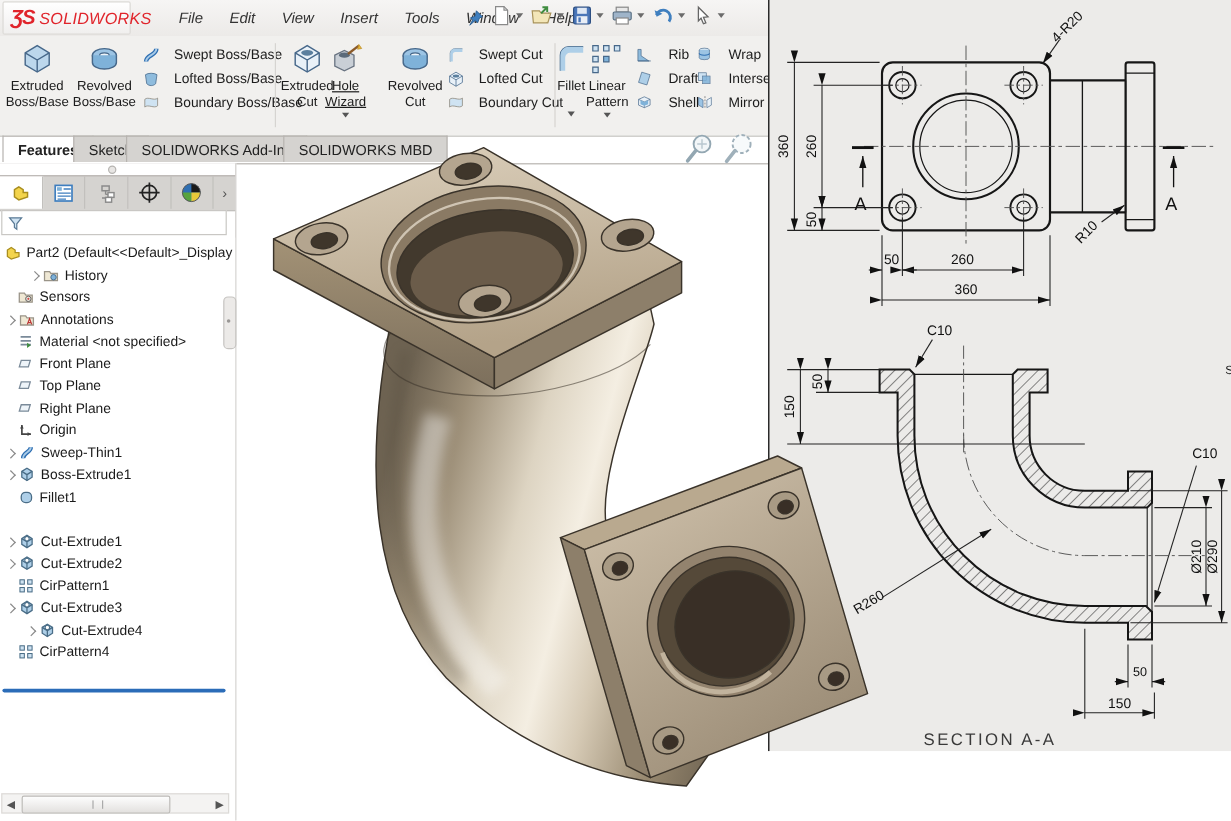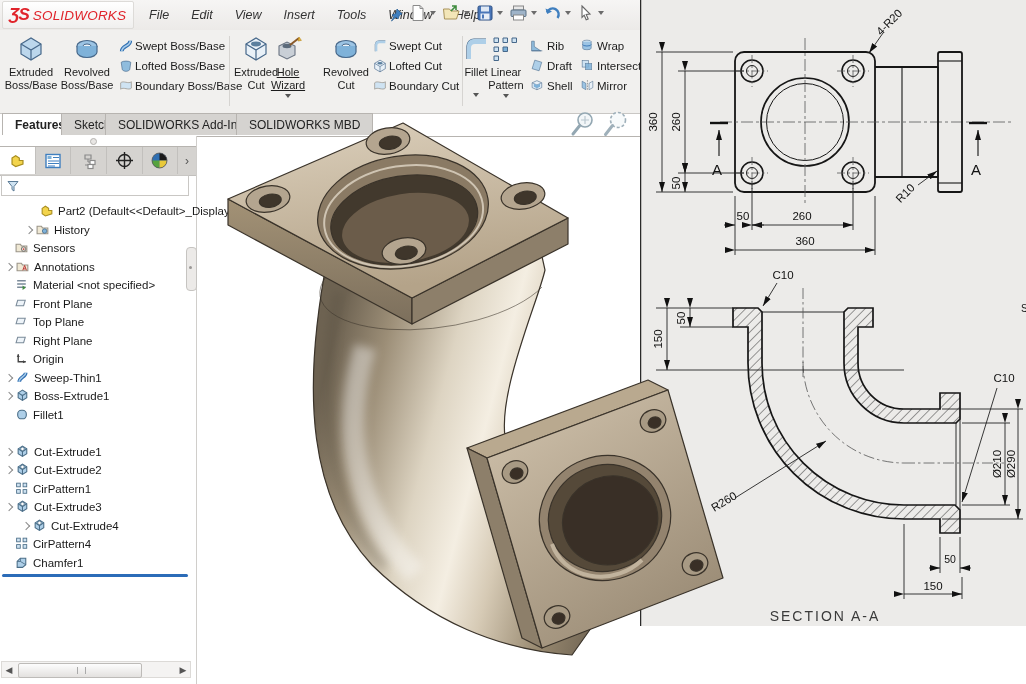--- a/index.html
+++ b/index.html
@@ -1,35 +1,35 @@
 <!DOCTYPE html>
 <html><head>
 <meta charset="utf-8">
 <style>
   html,body{margin:0;padding:0;background:#fff;font-family:"Liberation Sans",sans-serif;}
   #stage{position:relative;width:1026px;height:684px;overflow:hidden;background:#fff;}
   
   .titlebar{position:absolute;left:0;top:0;width:1026px;height:30px;background:linear-gradient(#f6f5f4,#eceae8);border-bottom:1px solid #d8d6d3;z-index:1;}
-  .logobox{position:absolute;left:2px;top:1px;width:132px;height:28px;background:linear-gradient(#ffffff,#f0efee);border:1px solid #dddbd8;border-radius:2px;display:flex;align-items:center;padding-left:6px;box-sizing:border-box;}
+  .logobox{position:absolute;left:2px;top:1px;width:107px;height:28px;background:linear-gradient(#ffffff,#f0efee);border:1px solid #dddbd8;border-radius:2px;display:flex;align-items:center;padding-left:6px;box-sizing:border-box;}
   .dsglyph{color:#e0242b;font-weight:bold;font-style:italic;font-size:17px;margin-right:4px;letter-spacing:-1px;}
   .brand{color:#e0242b;font-size:13.5px;font-style:italic;letter-spacing:.2px;}
   .brand b{font-weight:400;}
   .menus{position:absolute;left:146px;top:0;height:30px;display:flex;align-items:center;gap:16px;font-size:12.5px;color:#333;}
   .menu-item{padding:2px 3px;cursor:default;font-style:italic;}
   .pin{position:absolute;left:388px;top:7px;width:16px;height:16px;}
   .quickbar{position:absolute;left:408px;top:3px;display:flex;align-items:center;gap:4px;}
   .qitem{display:flex;align-items:center;gap:1px;padding:1px;}
   .qcaret{width:0;height:0;border-left:3.5px solid transparent;border-right:3.5px solid transparent;border-top:4px solid #6b6b6b;margin-left:2px;}
   
   .ribbon{position:absolute;left:0;top:30px;width:1026px;height:83px;background:#f1f0ee;border-bottom:1px solid #c9c7c4;z-index:1;}
   .rsep{position:absolute;top:6px;height:70px;width:1px;background:#d6d4d1;}
   .rbig{position:absolute;top:4px;display:flex;flex-direction:column;align-items:center;font-size:11px;color:#1c1c1c;text-align:center;line-height:12.5px;}
   .rbig svg{margin-bottom:2px;}
   .rstack{position:absolute;display:flex;flex-direction:column;gap:4px;font-size:11.5px;color:#1c1c1c;}
-  .rrow{display:flex;align-items:center;gap:1px;white-space:nowrap;}
+  .rrow{display:flex;align-items:center;gap:11px;white-space:nowrap;}
   .rcaret{width:0;height:0;border-left:3.5px solid transparent;border-right:3.5px solid transparent;border-top:4px solid #555;}
   
   .tabbar{position:absolute;left:0;top:113px;width:640px;height:23px;z-index:1;border-bottom:1px solid #b7b4b0;}
   .tab{position:absolute;top:0;height:22px;line-height:22px;padding:0 12px;font-size:12px;color:#222;background:#d5d3d0;border:1px solid #b7b4b0;border-bottom:none;box-sizing:border-box;}
   .tab.active{background:#ffffff;font-weight:bold;}
   
   .lpanel{position:absolute;left:0;top:136px;width:196px;height:548px;background:#fff;z-index:3;border-right:1px solid #d0cecb;}
   .lp-dot{position:absolute;left:90px;top:2px;width:5px;height:5px;border-radius:50%;border:1px solid #b5b3b0;background:#e8e6e4;}
   .lp-tabs{position:absolute;left:0;top:10px;width:196px;height:28px;background:#d5d3d0;border-top:1px solid #b7b4b0;border-bottom:1px solid #c2c0bd;display:flex;}
   .lp-tab{width:35px;height:27px;display:flex;align-items:center;justify-content:center;border-right:1px solid #c2c0bd;}
@@ -424,21 +424,21 @@
           </svg>
         </span>
       <span class="lp-chev">›</span>
     </div>
     <div class="filterrow">
       <svg width="14" height="14" viewBox="0 0 14 14">
           <path d="M2,2.5 h10 l-4,5 v4.5 l-2,-1.5 v-3 Z" fill="#cfe3f2" stroke="#5a7a95" stroke-width="1"></path>
         </svg>
     </div>
     <div class="treearea">
-      <div class="trow" style="top:3px;padding-left:36px;">
+      <div class="trow" style="top:3px;">
           <span class="rooti"></span>
           <svg class="tic" viewBox="0 0 13 14">
             <use href="#s-part"></use>
           </svg>
           <span class="tl">Part2  (Default&lt;&lt;Default&gt;_Display</span>
         </div>
       <div class="trow" style="top:22px;padding-left:20px;">
           <i class="exp"></i>
           <svg class="tic" viewBox="0 0 13 14">
             <use href="#s-foldA"></use>
@@ -549,27 +549,20 @@
             <use href="#s-cut"></use>
           </svg>
           <span class="tl">Cut-Extrude4</span>
         </div>
       <div class="trow" style="top:336px;">
           <span class="noexp"></span>
           <svg class="tic" viewBox="0 0 13 14">
             <use href="#s-pat"></use>
           </svg>
           <span class="tl">CirPattern4</span>
-        </div>
-      <div class="trow" style="top:355px;">
-          <span class="noexp"></span>
-          <svg class="tic" viewBox="0 0 13 14">
-            <use href="#s-cham"></use>
-          </svg>
-          <span class="tl">Chamfer1</span>
         </div>
       <div class="rollback" style="top:376px;"></div>
     </div>
     <div class="hscroll">
       <span class="harrow" style="position:absolute;left:0;">◀</span>
       <span class="hthumb">
           <span class="hgrip"></span>
         </span>
       <span class="harrow" style="position:absolute;right:0;">▶</span>
     </div>

